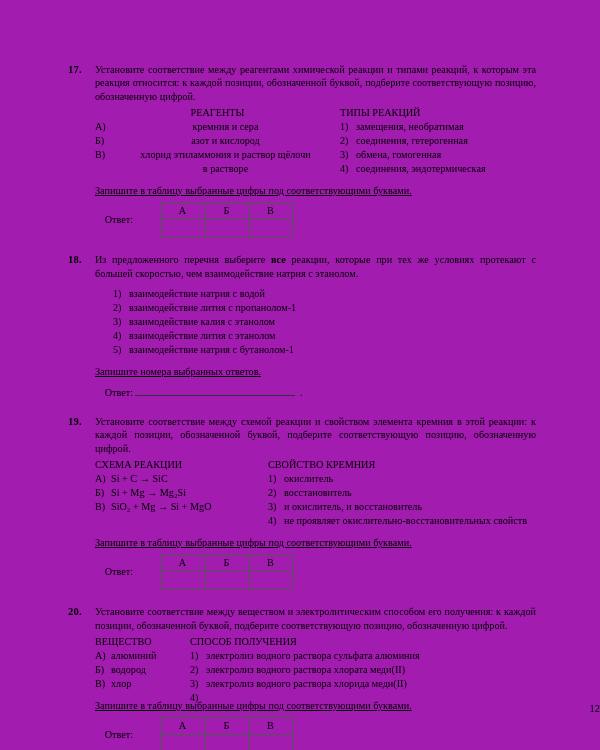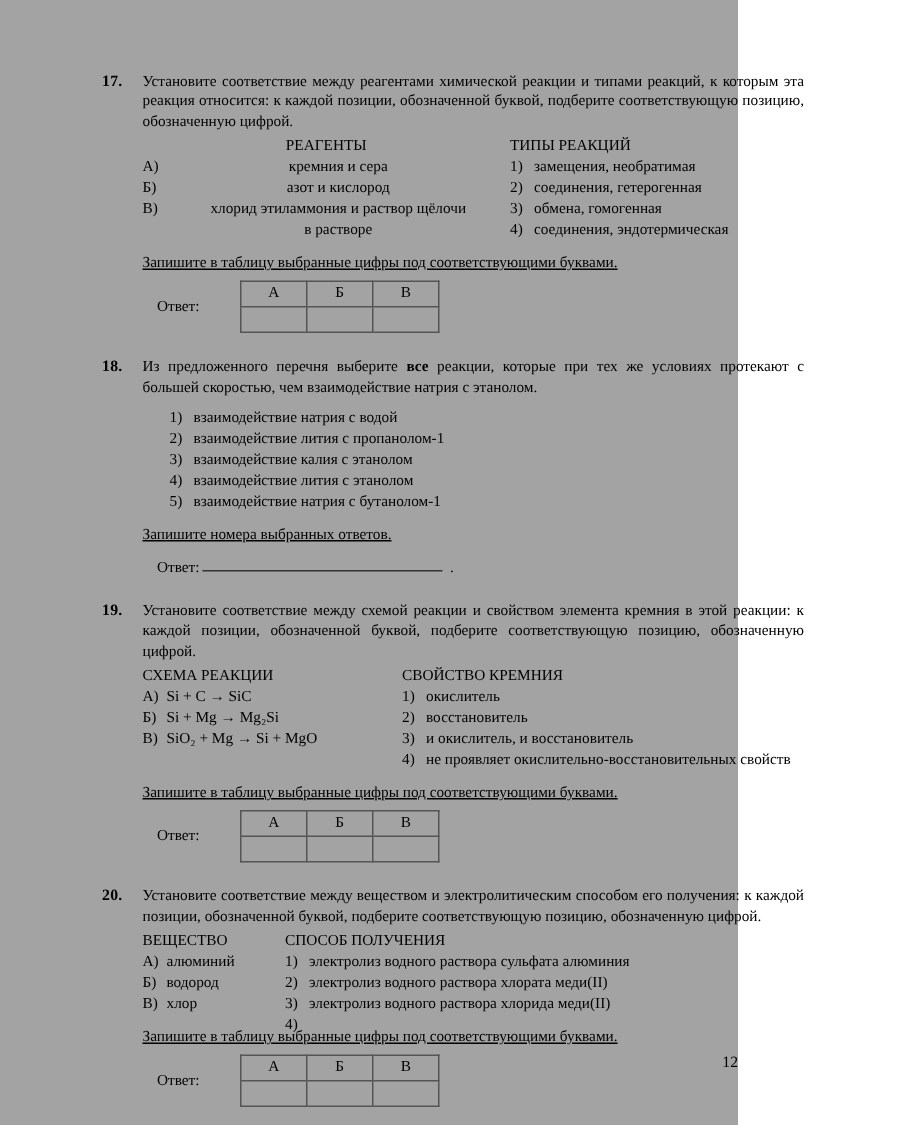--- a/index.html
+++ b/index.html
@@ -12,23 +12,23 @@
     height: 750px;
     position: relative;
     font-family: "Liberation Serif", "DejaVu Serif", serif;
     color: #000000;
     overflow: hidden;
   }
   .page {
     position: absolute;
     left: 0;
     top: 0;
-    width: 492px;
+    width: 600px;
     height: 750px;
-    background: #a3a3a3;
+    background: #a21caf;
   }
   .content {
     position: absolute;
     left: 68px;
     top: 48px;
     width: 468px;
   }
 
   
   .question {
@@ -41,20 +41,21 @@
     top: 0;
     width: 24px;
     text-align: left;
     font-weight: bold;
     font-size: 10.5px;
     line-height: 13.4px;
     letter-spacing: 0.2px;
   }
   .q-body {
     margin-left: 27px;
+    margin-top: 15px;
   }
   .q-stem {
     font-size: 10.2px;
     line-height: 13.4px;
     text-align: justify;
     text-align-last: left;
     margin: 0 0 2px 0;
     hyphens: manual;
   }
   .q-stem b { font-weight: bold; }

